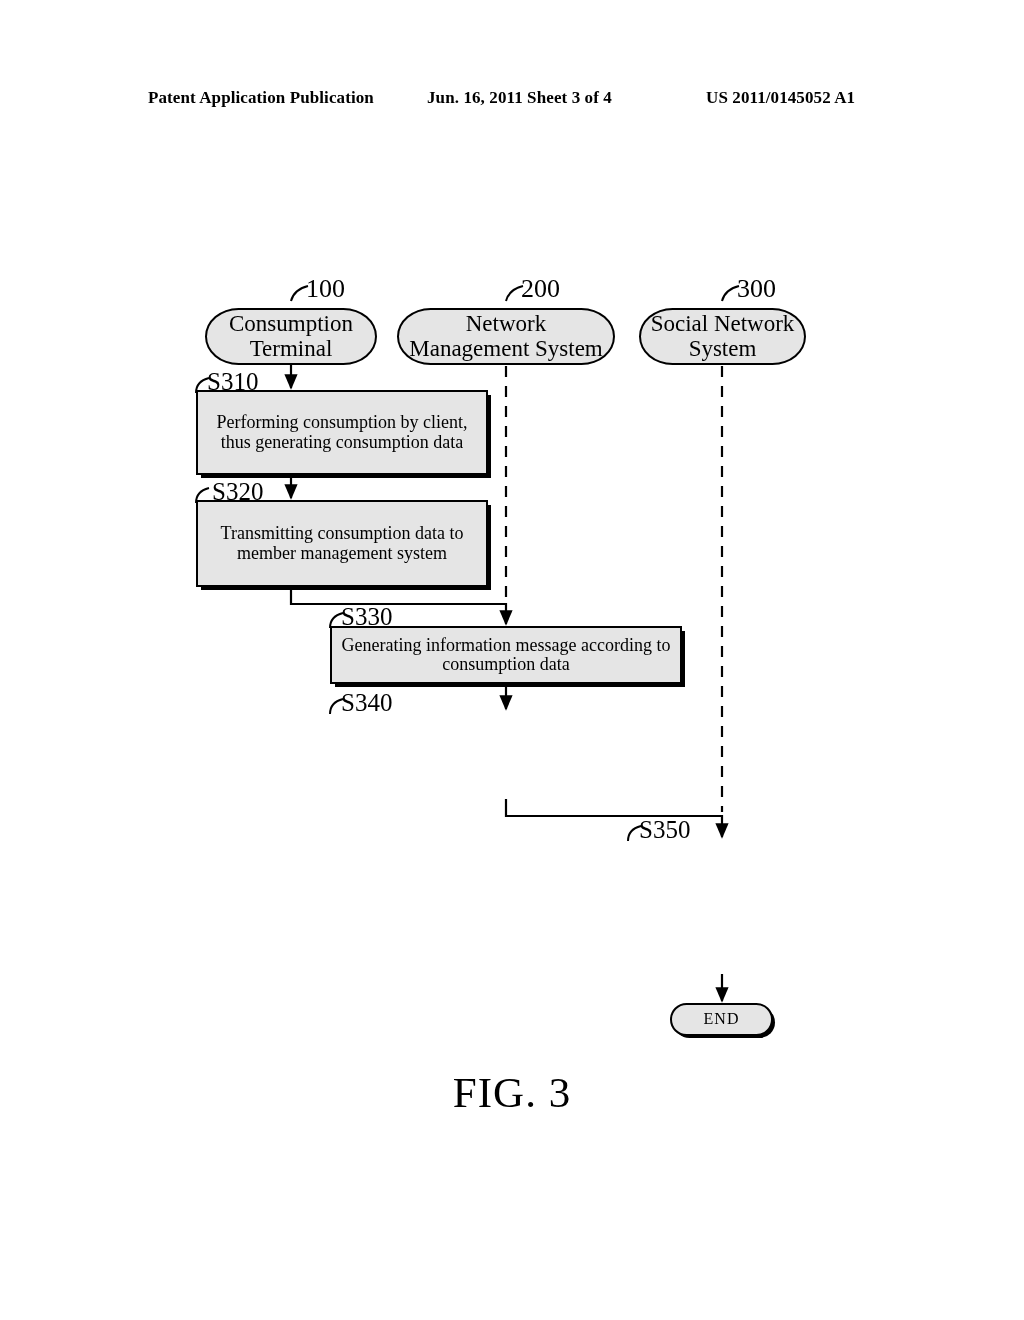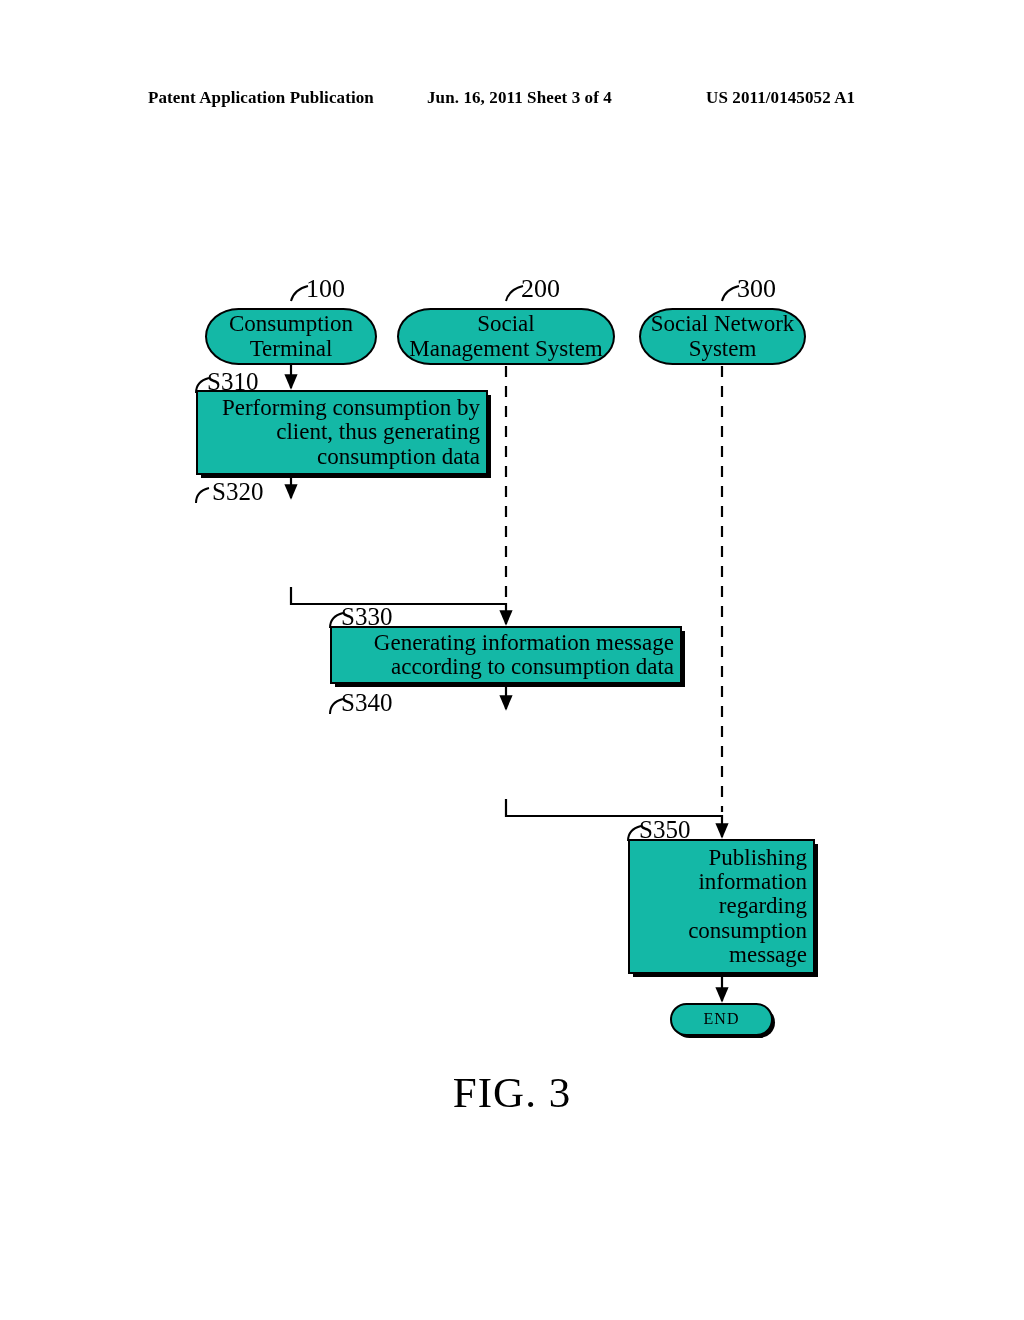--- a/index.html
+++ b/index.html
@@ -73,38 +73,37 @@
     left: 0;
     top: 0;
     width: 1024px;
     height: 1320px;
   }
 
   
   .node {
     position: absolute;
     box-sizing: border-box;
-    background: #14b8a6;
+    background: #e5e5e5;
     border: 2px solid #000000;
     display: flex;
     align-items: center;
     justify-content: center;
     text-align: center;
     line-height: 1.06;
   }
   .lane-head {
     border-radius: 40px / 34px;
     font-size: 23px;
     padding: 0 6px;
   }
   .process {
-    font-size: 23px;
+    font-size: 18px;
     padding: 9px 6px;
     box-shadow: 4px 4px 0 -1px #000000;
-    text-align: right;
   }
   .terminator {
     border-radius: 999px;
     font-size: 16px;
     letter-spacing: 1px;
     box-shadow: 3px 3px 0 -1px #000000;
     align-items: center;
   }
 
   
@@ -173,21 +172,21 @@
 
   <div class="node lane-head" style="left:205px; top:308px; width:172px; height:57px;">
     <div>
       <span>Consumption</span><br>
       <span>Terminal</span>
     </div>
   </div>
 
   <div class="node lane-head" style="left:397px; top:308px; width:218px; height:57px;">
     <div>
-      <span>Social</span><br>
+      <span>Network</span><br>
       <span>Management System</span>
     </div>
   </div>
 
   <div class="node lane-head" style="left:639px; top:308px; width:167px; height:57px;">
     <div>
       <span>Social Network</span><br>
       <span>System</span>
     </div>
   </div>
@@ -195,29 +194,29 @@
   <div class="step-label" style="left:207px; top:369px;">S310</div>
   <div class="step-label" style="left:212px; top:479px;">S320</div>
   <div class="step-label" style="left:341px; top:604px;">S330</div>
   <div class="step-label" style="left:341px; top:690px;">S340</div>
   <div class="step-label" style="left:639px; top:817px;">S350</div>
 
   <div class="node process" style="left:196px; top:390px; width:292px; height:85px;">
     <div>Performing consumption by client, thus generating consumption data</div>
   </div>
 
+  <div class="node process" style="left:196px; top:500px; width:292px; height:87px;">
+    <div>Transmitting consumption data to member management system</div>
+  </div>
 
   <div class="node process" style="left:330px; top:626px; width:352px; height:58px;">
     <div>Generating information message according to consumption data</div>
   </div>
 
 
-  <div class="node process" style="left:628px; top:839px; width:187px; height:135px;">
-    <div>Publishing information regarding consumption message</div>
-  </div>
 
   <div class="node terminator" style="left:670px; top:1003px; width:103px; height:33px;">
     <span>END</span>
   </div>
 
 </div>
 
 <div class="fig-caption">FIG.  3</div>
 
 </body></html>

